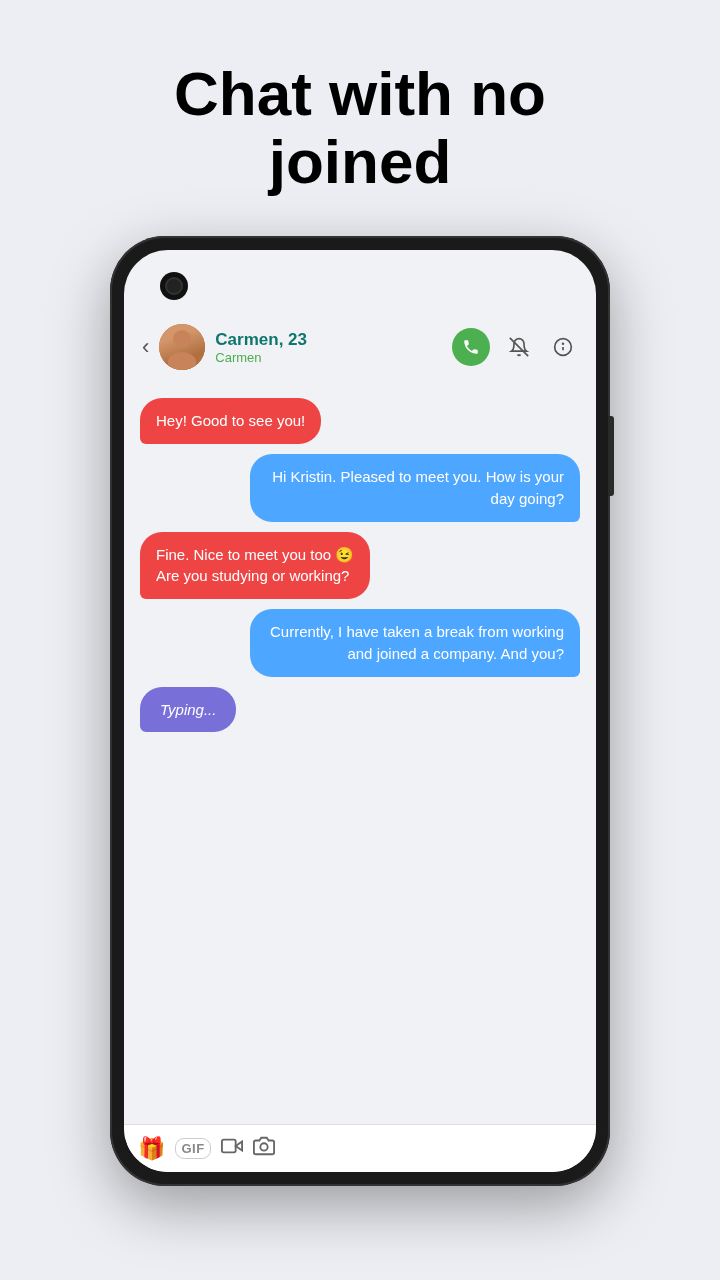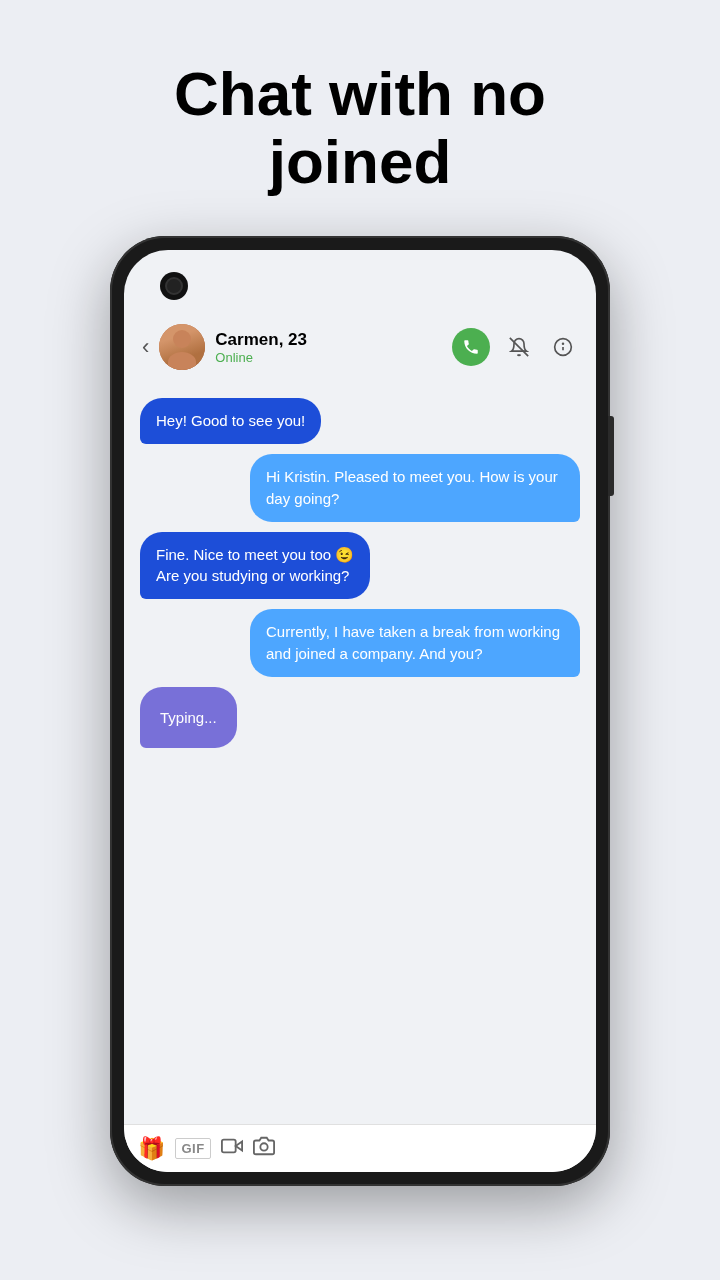--- a/index.html
+++ b/index.html
@@ -150,21 +150,21 @@
       border-radius: 50% 50% 0 0;
     }
 
     .contact-info {
       flex: 1;
     }
 
     .contact-name {
       font-size: 17px;
       font-weight: 700;
-      color: #000000;
+      color: #0f766e;
     }
 
     .contact-status {
       font-size: 13px;
       color: #4caf50;
       font-weight: 500;
     }
 
     .header-actions {
       display: flex;
@@ -207,40 +207,42 @@
 
     .bubble {
       max-width: 75%;
       padding: 12px 16px;
       border-radius: 22px;
       font-size: 15px;
       line-height: 1.45;
     }
 
     .bubble-left {
-      background: #1d4ed8;
+      background: #ef4444;
       color: white;
       align-self: flex-start;
       border-bottom-left-radius: 6px;
     }
 
     .bubble-right {
       background: #4da6ff;
       color: white;
       align-self: flex-end;
       border-bottom-right-radius: 6px;
+      text-align: right;
     }
 
     .bubble-typing {
       background: #6c63d5;
       color: white;
       align-self: flex-start;
       border-bottom-left-radius: 6px;
+      font-style: italic;
       opacity: 0.9;
-      padding: 20px 20px;
+      padding: 12px 20px;
     }
 
     
     .chat-input-bar {
       display: flex;
       align-items: center;
       padding: 10px 14px;
       background: white;
       gap: 10px;
       border-top: 1px solid #e0e0e0;
@@ -258,21 +260,21 @@
       outline: none;
       font-size: 15px;
       color: #aaa;
     }
 
     .input-action {
       font-size: 13px;
       color: #888;
       font-weight: 700;
       border: 1.5px solid #ccc;
-      border-radius: 2px;
+      border-radius: 9px;
       padding: 2px 5px;
       letter-spacing: 0.5px;
     }
 
     .input-icon {
       font-size: 20px;
       color: #666;
     }
   </style>
 </head>
@@ -289,21 +291,21 @@
 
       <div class="camera-hole"></div>
 
       <div class="chat-header">
         <div class="back-btn">‹</div>
         <div class="avatar">
           <div class="avatar-img"></div>
         </div>
         <div class="contact-info">
           <div class="contact-name">Carmen, 23</div>
-          <div class="contact-status">Online</div>
+          <div class="contact-status">Carmen</div>
         </div>
         <div class="header-actions">
           <div class="call-btn">
             <svg width="18" height="18" viewBox="0 0 24 24" fill="white">
               <path d="M6.6 10.8c1.4 2.8 3.8 5.1 6.6 6.6l2.2-2.2c.3-.3.7-.4 1-.2 1.1.4 2.3.6 3.6.6.6 0 1 .4 1 1V20c0 .6-.4 1-1 1-9.4 0-17-7.6-17-17 0-.6.4-1 1-1h3.5c.6 0 1 .4 1 1 0 1.3.2 2.5.6 3.6.1.3 0 .7-.2 1L6.6 10.8z"></path>
             </svg>
           </div>
           <div class="icon-btn">
             <svg width="20" height="20" viewBox="0 0 24 24" fill="none" stroke="#555" stroke-width="2">
               <path d="M18 8A6 6 0 0 0 6 8c0 7-3 9-3 9h18s-3-2-3-9"></path>

